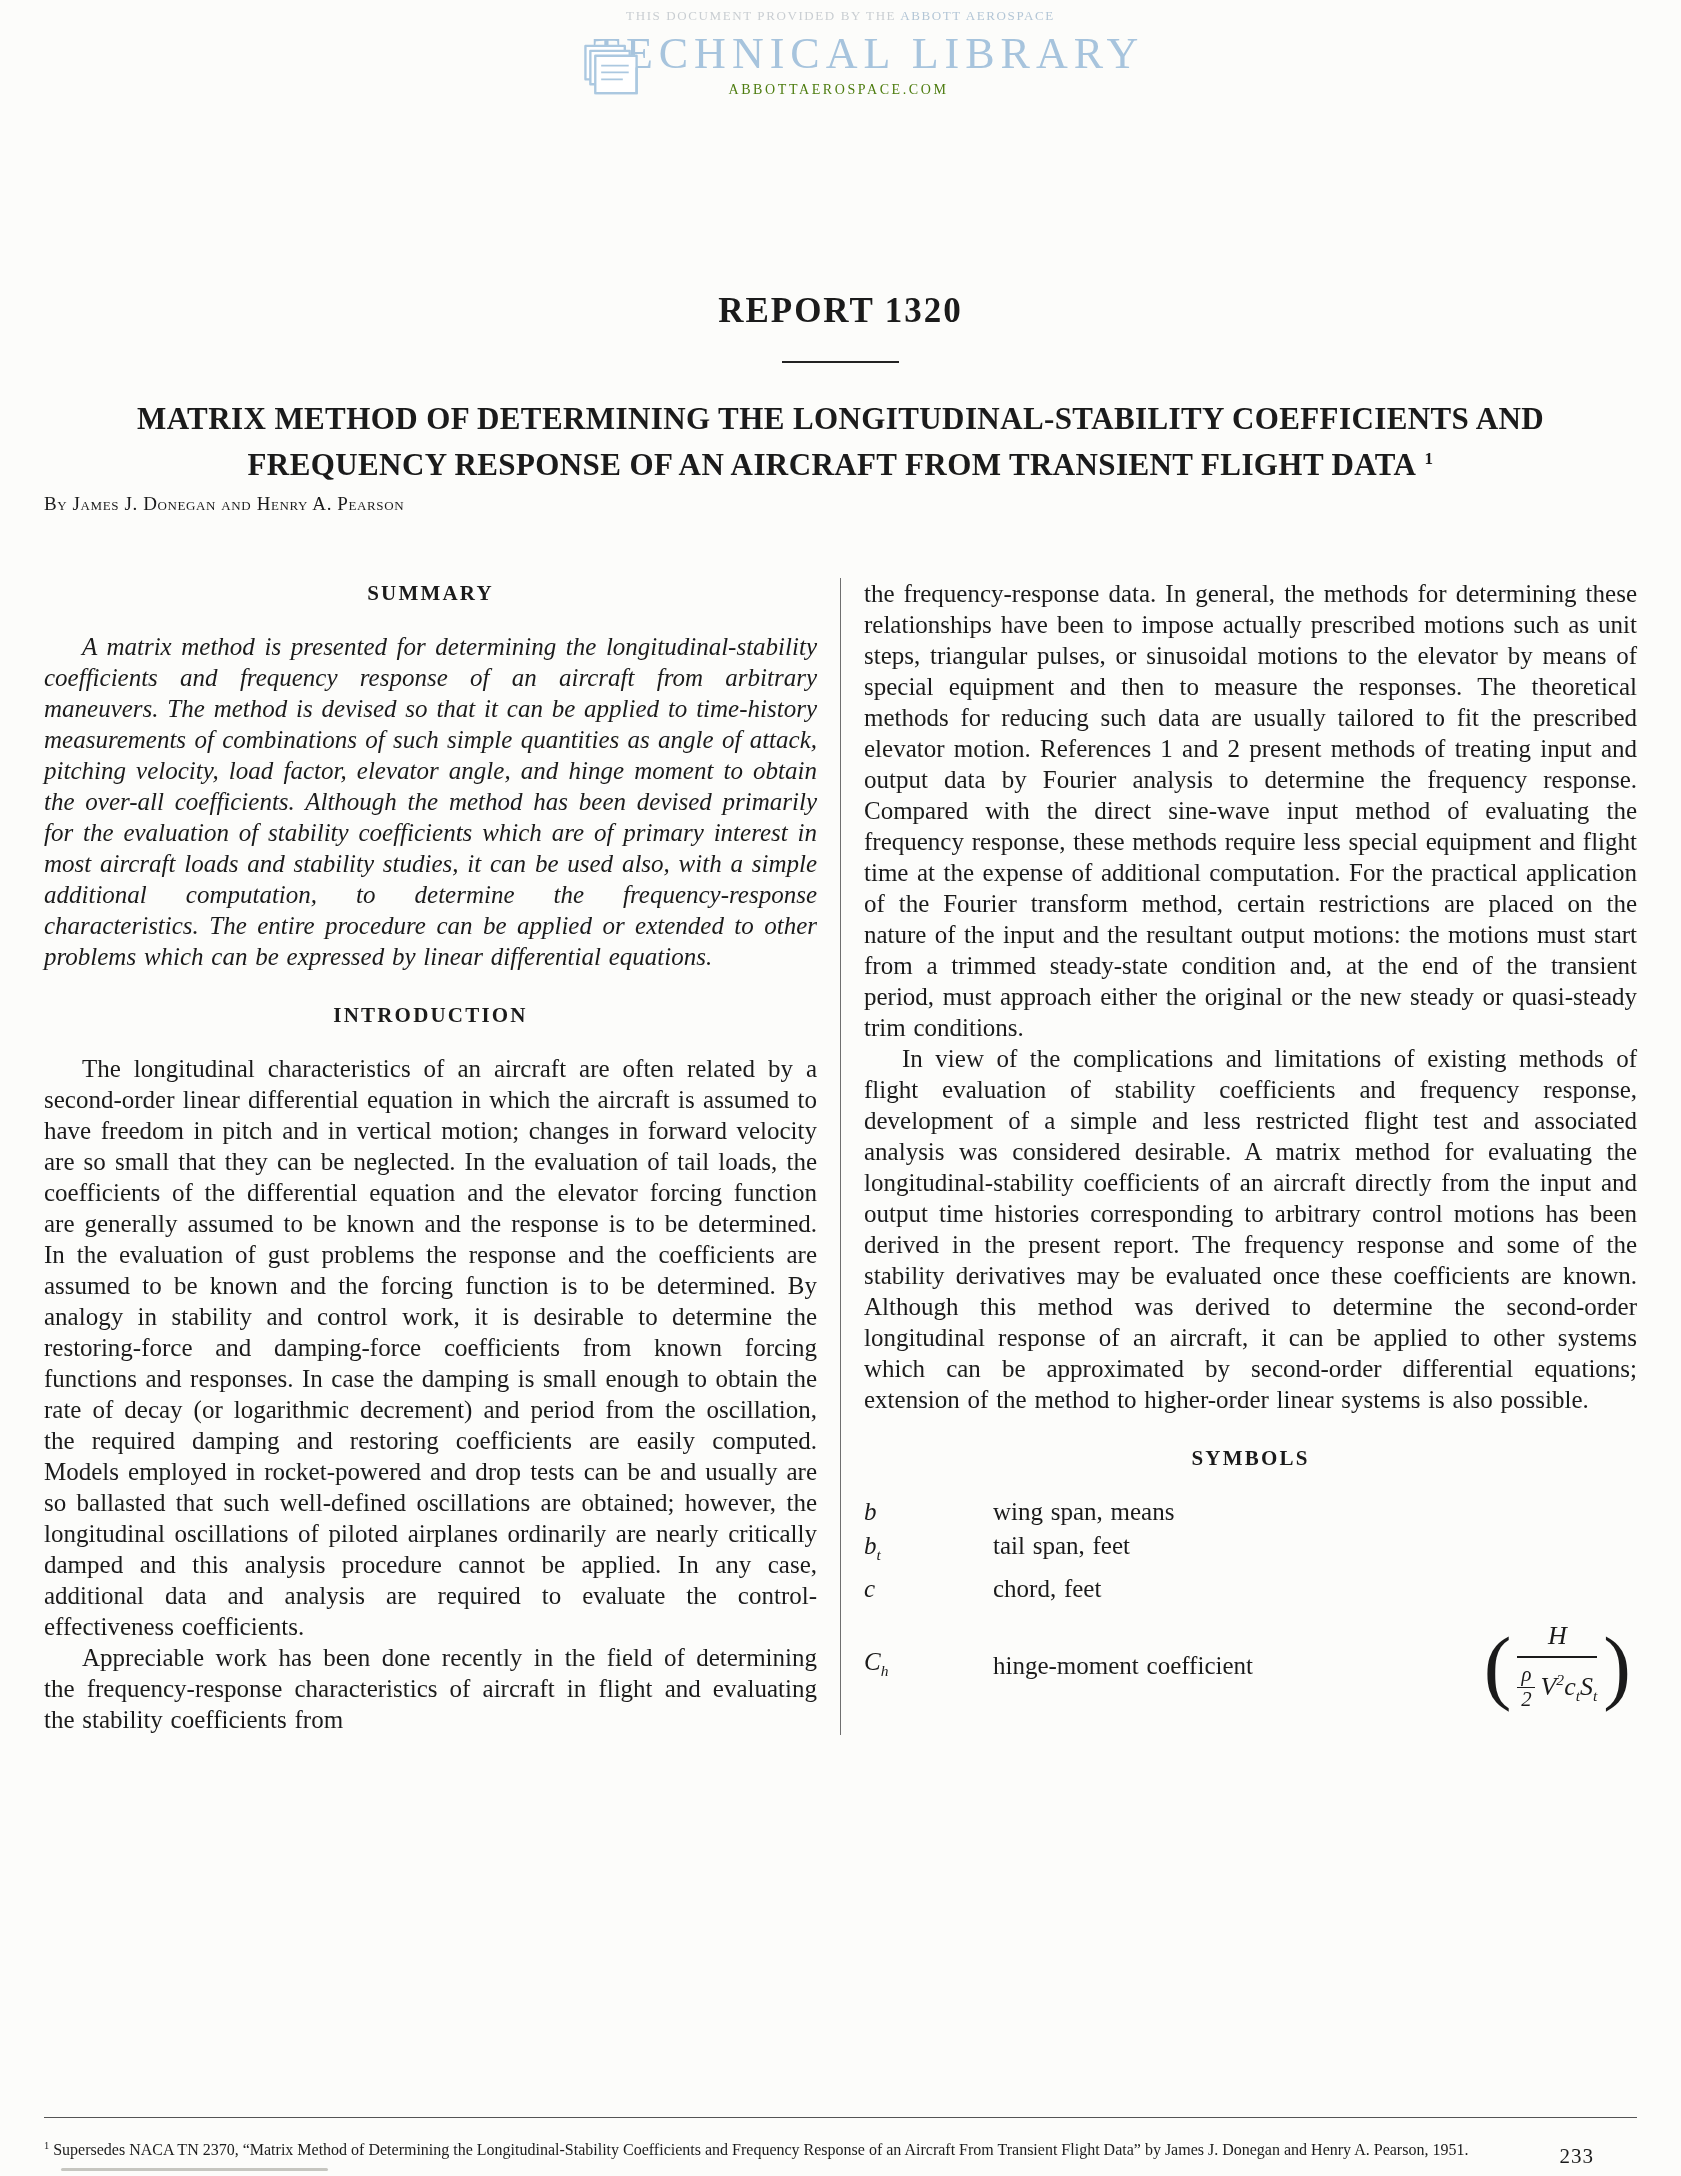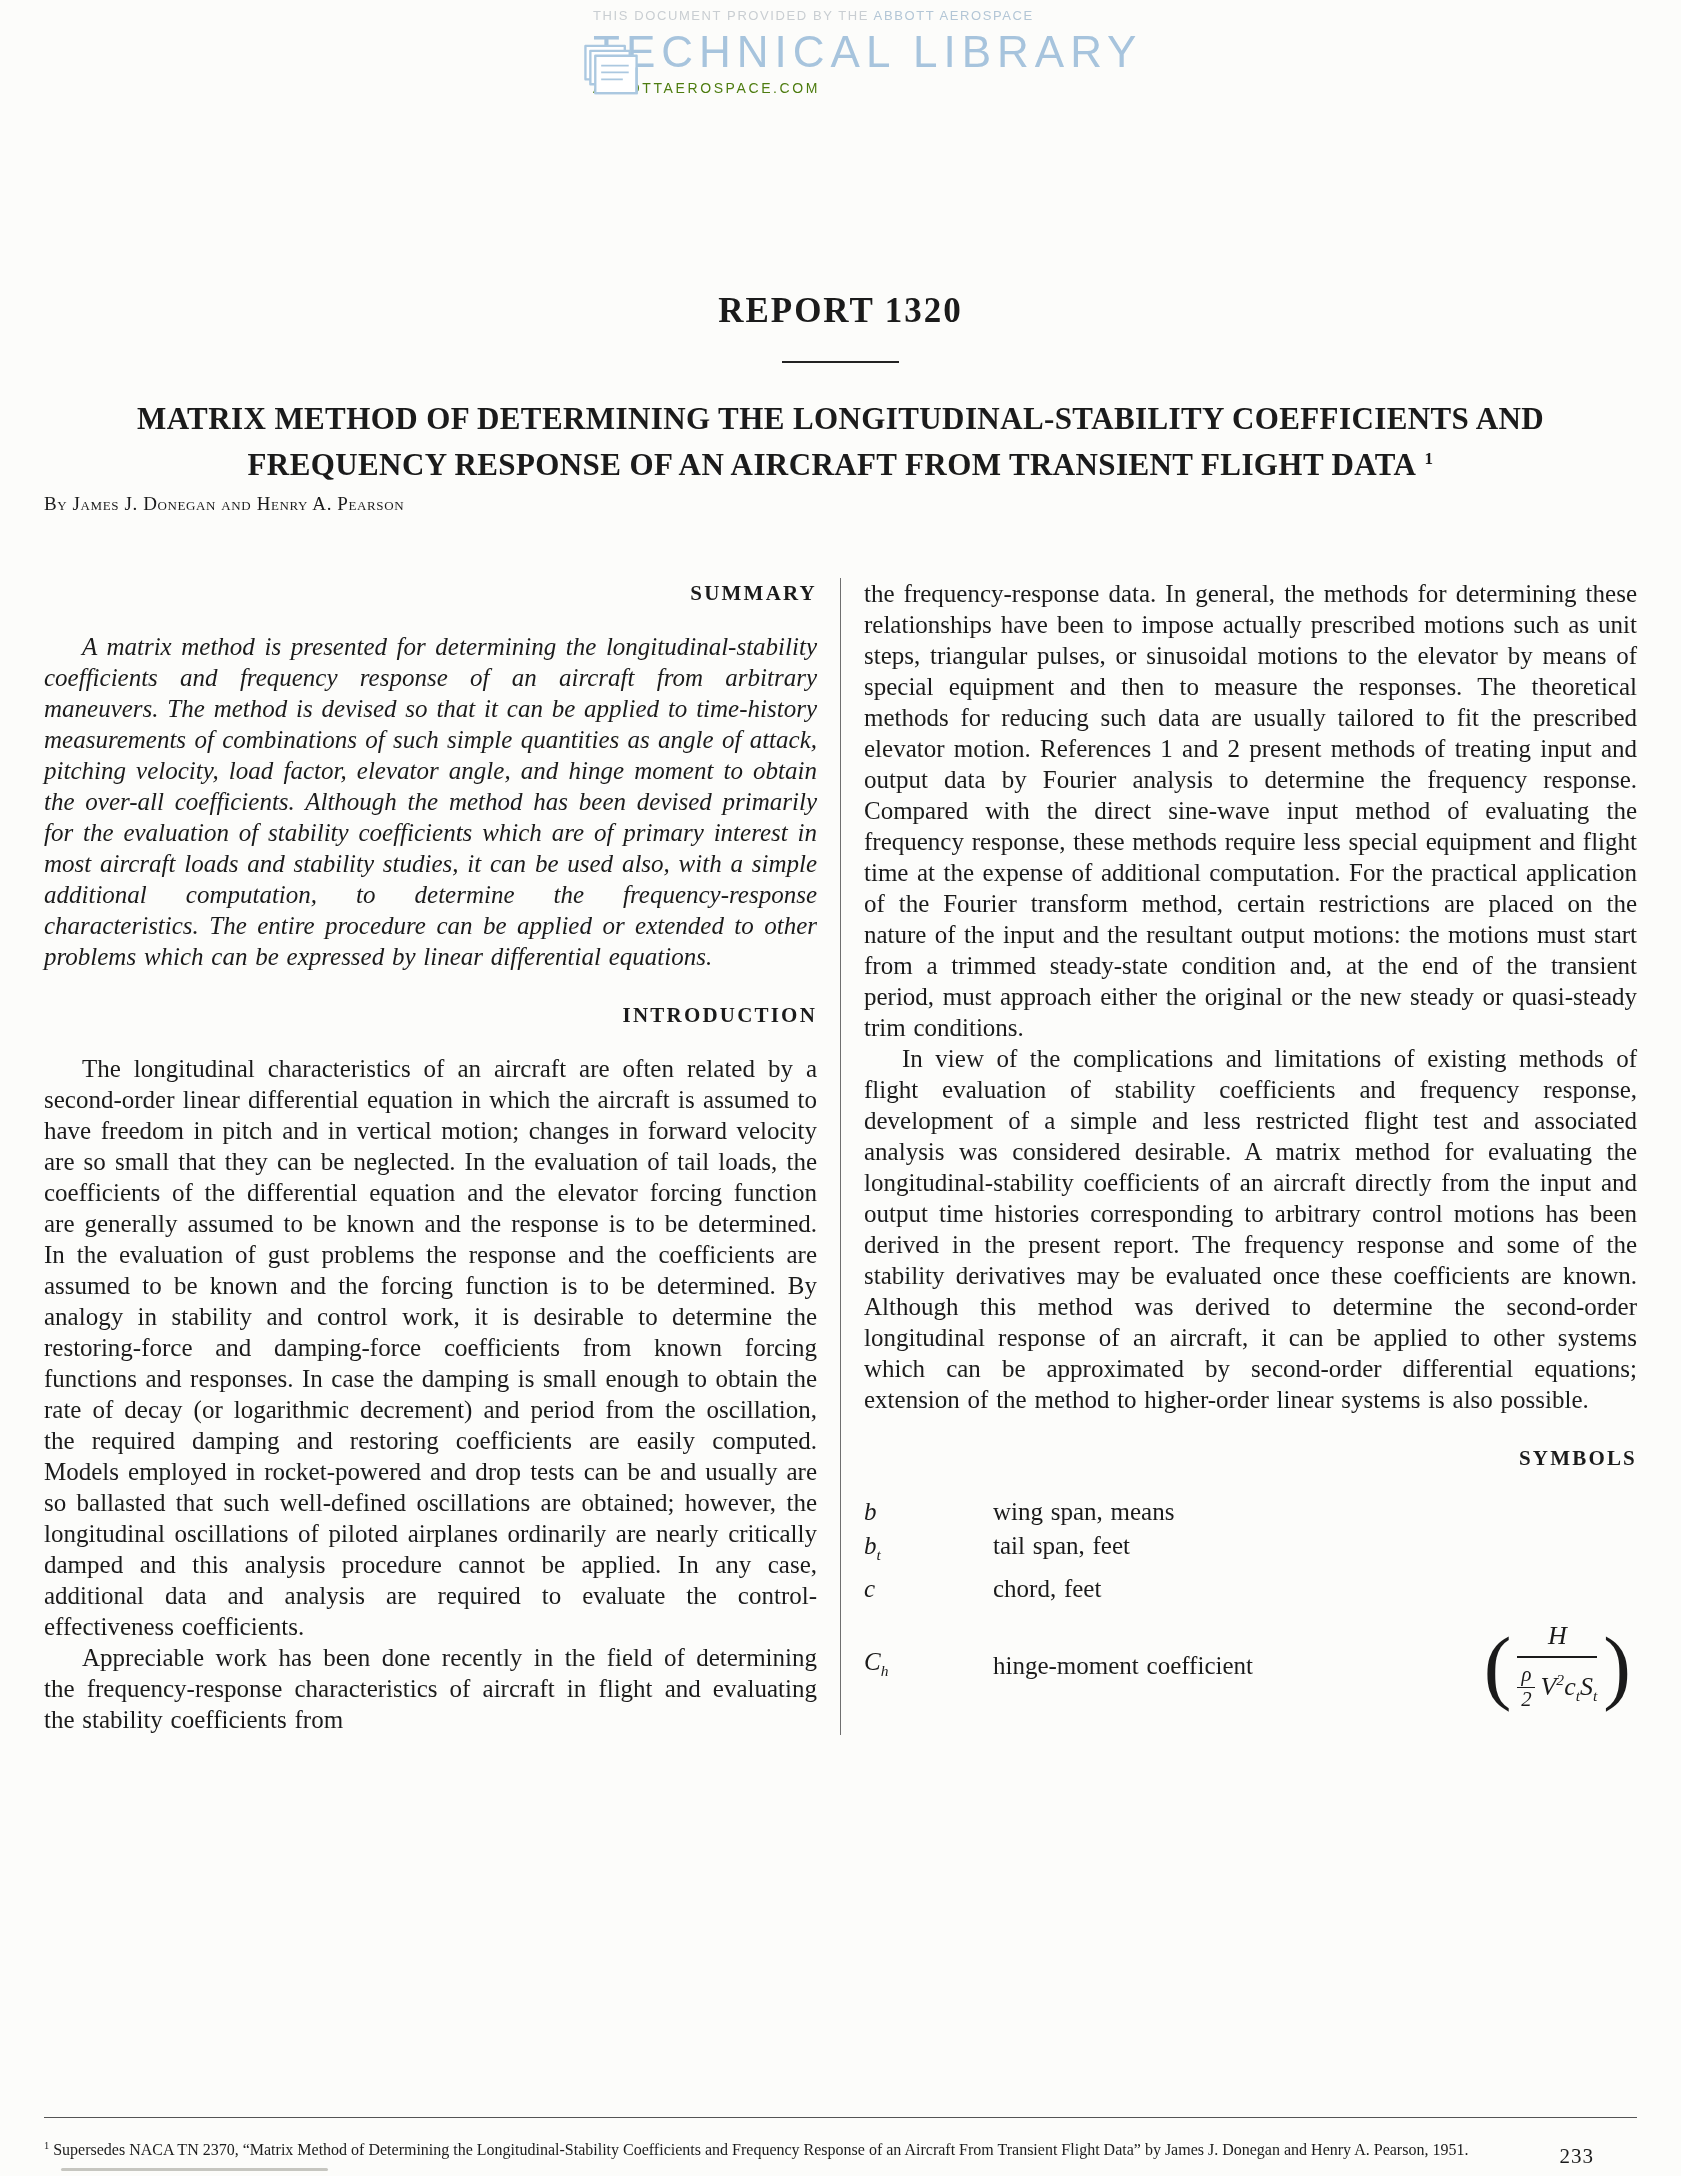--- a/index.html
+++ b/index.html
@@ -16,22 +16,22 @@
     overflow: hidden;
   }
 
   
   .watermark {
     position: absolute;
     top: 8px;
     left: 50%;
     transform: translateX(-50%);
     width: 495px;
-    text-align: left;
-    font-family: Liberation Sans, sans-serif;
+    text-align: center;
+    font-family: Liberation Serif, serif;
     user-select: none;
   }
   .wm-line1 {
     font-size: 13px;
     letter-spacing: 1.6px;
     color: #c9ced2;
     text-transform: uppercase;
     white-space: nowrap;
   }
   .wm-line1 .wm-brand { color: #b3c6d6; }
@@ -105,21 +105,21 @@
     text-align: justify;
     word-spacing: 1.5px;
     hyphens: auto;
   }
   .bodytext p { margin: 0; text-indent: 38px; }
   .bodytext p.no-indent { text-indent: 0; }
   .bodytext p.italic { font-style: italic; }
 
   .sec-heading {
     font-weight: bold;
-    text-align: right;
+    text-align: center;
     font-size: 21px;
     letter-spacing: 2.2px;
     margin: 0 0 22px;
   }
   .sec-heading.mid { margin-top: 28px; }
 
   
   .symbols-list { margin-top: 6px; }
   .sym-row { display: flex; margin-bottom: 3px; }
   .sym-cell {

